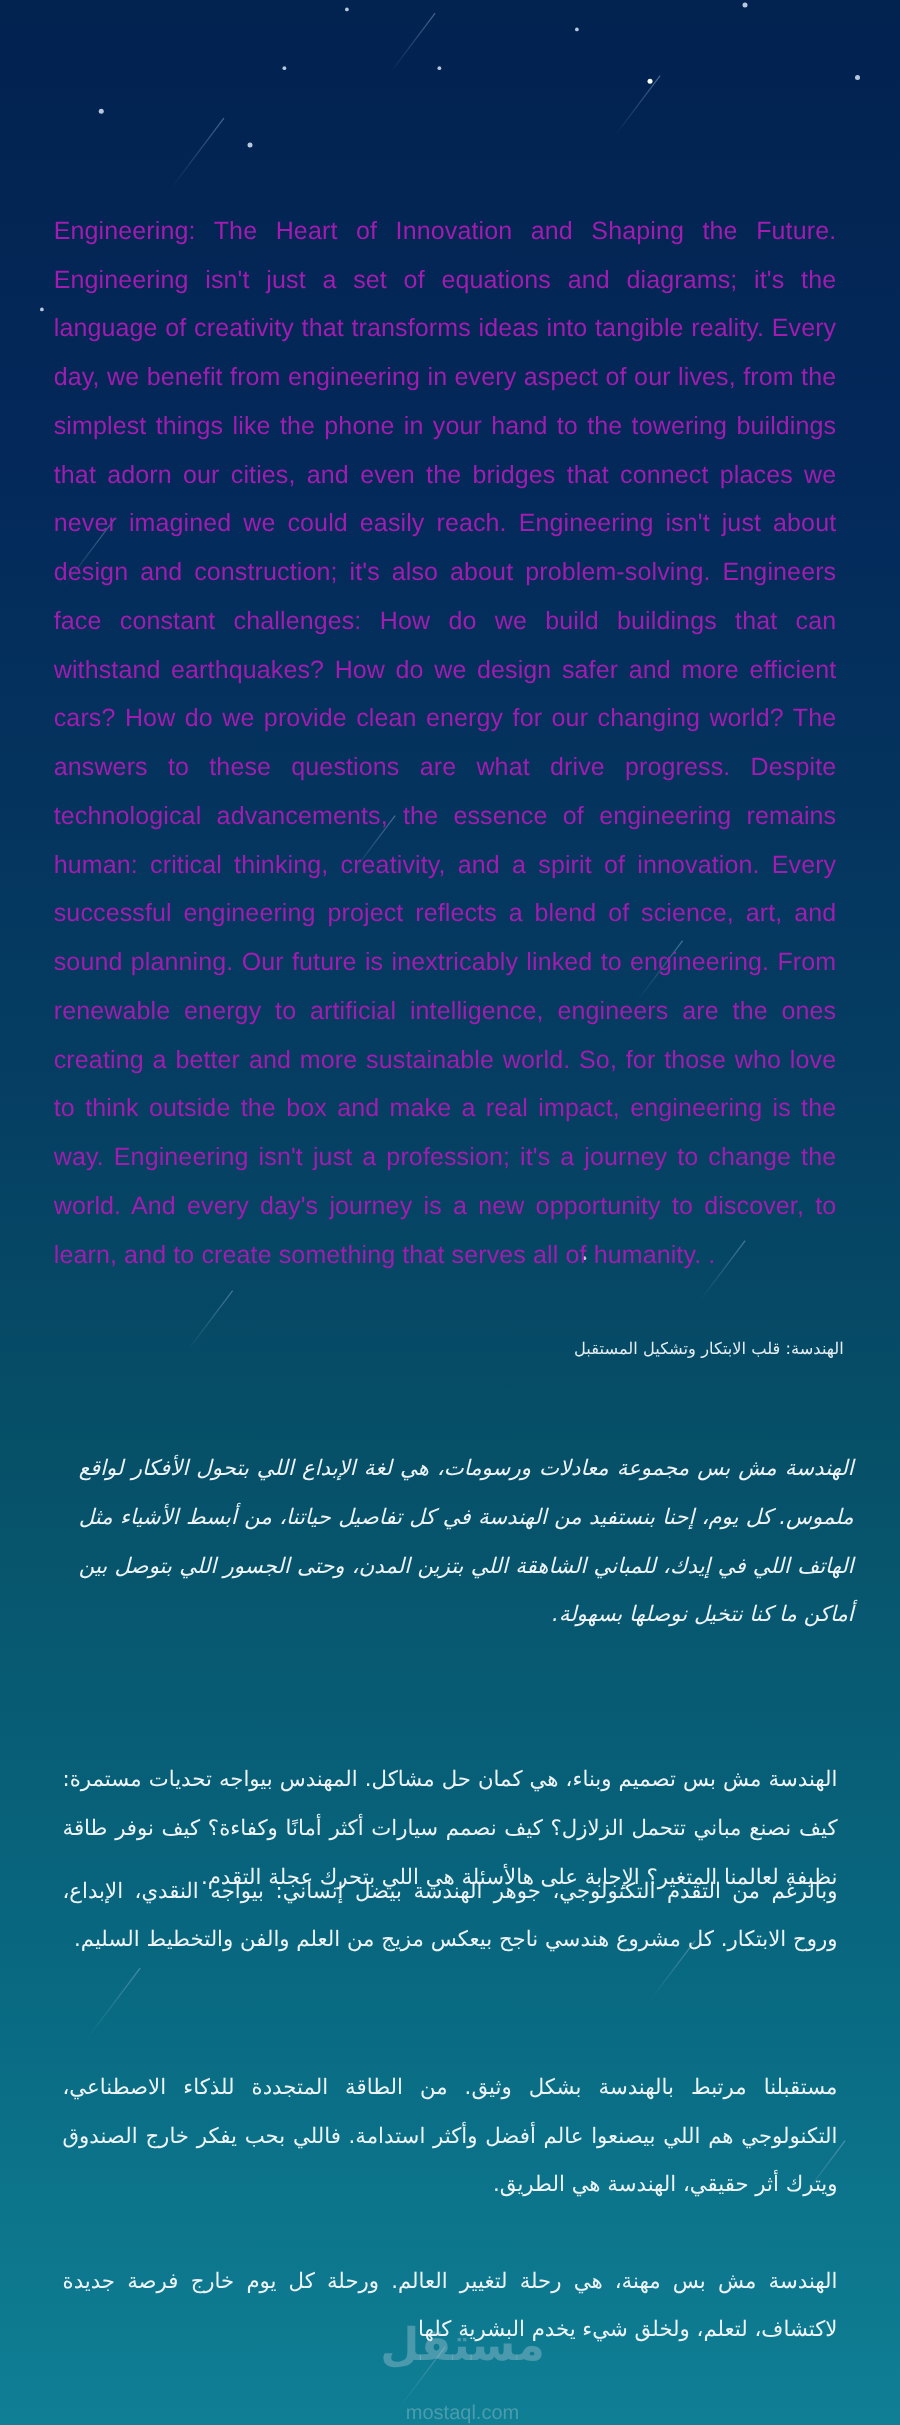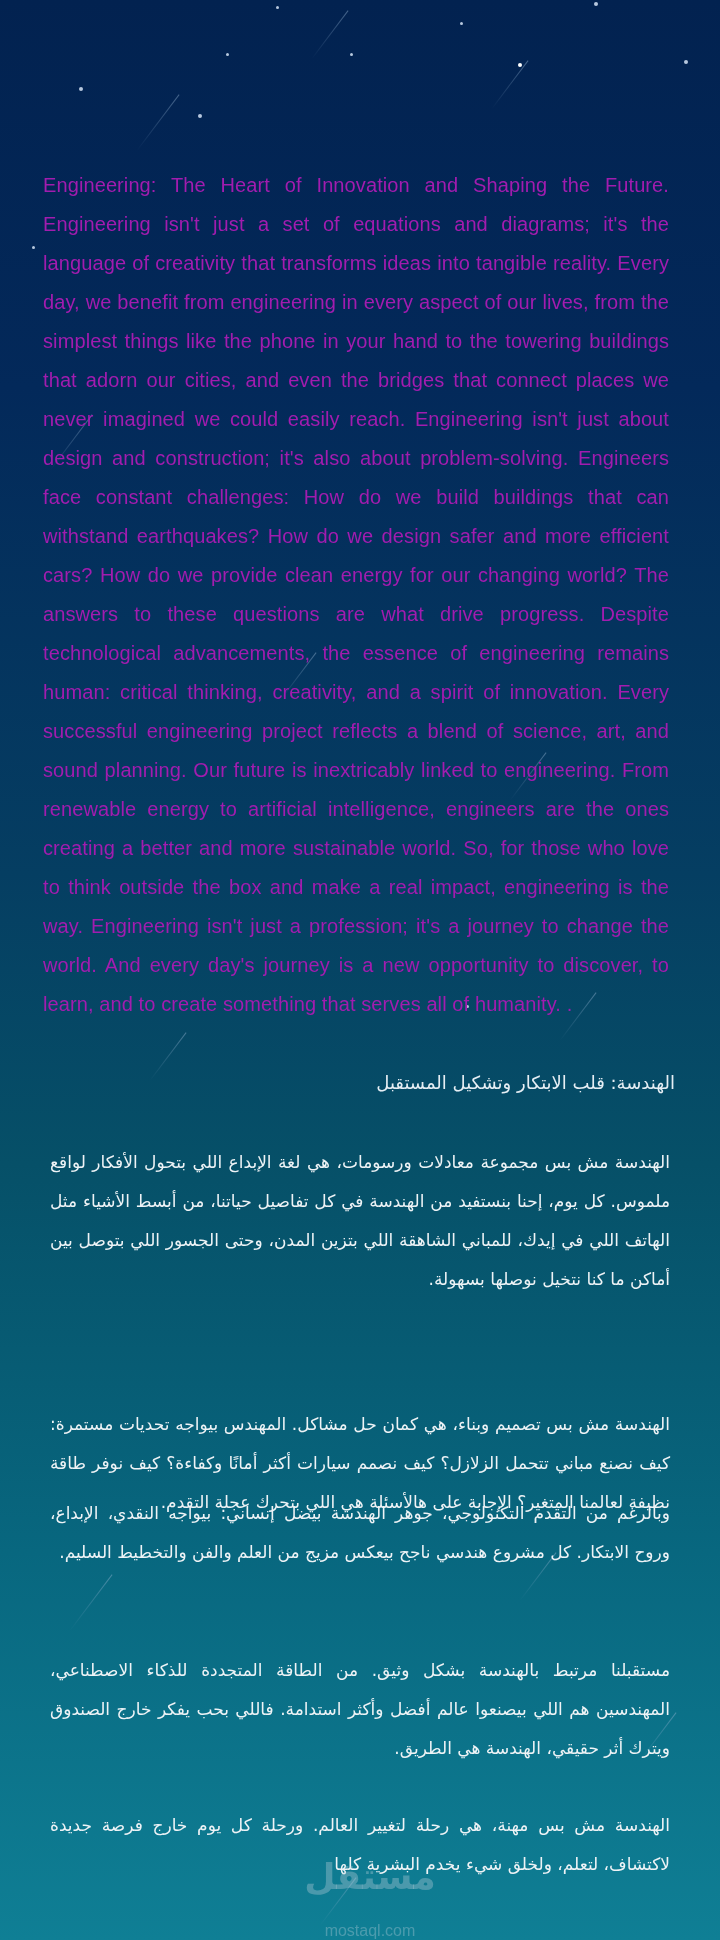--- a/index.html
+++ b/index.html
@@ -31,21 +31,21 @@
     line-height: 39px;
     text-align: justify;
     color: #a21caf;
     letter-spacing: 0.1px;
   }
   .ar-title {
     position: absolute;
     right: 45px;
     top: 1072px;
     font-family: "DejaVu Sans", sans-serif;
-    font-size: 18px;
+    font-size: 13px;
     direction: rtl;
     color: #e6eef4;
   }
   .ar-para {
     position: absolute;
     left: 50px;
     width: 620px;
     direction: rtl;
     text-align: justify;
     font-family: "DejaVu Sans", sans-serif;
@@ -104,23 +104,23 @@
   <div class="streak" style="left:520px;top:1600px;width:60px;"></div>
   <div class="streak" style="left:320px;top:1925px;width:60px;"></div>
   <div class="streak" style="left:640px;top:1760px;width:60px;"></div>
 </div>
 
 <main class="content">
   <p class="en-block">Engineering: The Heart of Innovation and Shaping the Future. Engineering isn't just a set of equations and diagrams; it's the language of creativity that transforms ideas into tangible reality. Every day, we benefit from engineering in every aspect of our lives, from the simplest things like the phone in your hand to the towering buildings that adorn our cities, and even the bridges that connect places we never imagined we could easily reach. Engineering isn't just about design and construction; it's also about problem-solving. Engineers face constant challenges: How do we build buildings that can withstand earthquakes? How do we design safer and more efficient cars? How do we provide clean energy for our changing world? The answers to these questions are what drive progress. Despite technological advancements, the essence of engineering remains human: critical thinking, creativity, and a spirit of innovation. Every successful engineering project reflects a blend of science, art, and sound planning. Our future is inextricably linked to engineering. From renewable energy to artificial intelligence, engineers are the ones creating a better and more sustainable world. So, for those who love to think outside the box and make a real impact, engineering is the way. Engineering isn't just a profession; it's a journey to change the world. And every day's journey is a new opportunity to discover, to learn, and to create something that serves all of humanity. .</p>
 
   <h2 class="ar-title" style="margin:0;font-weight:normal;">الهندسة: قلب الابتكار وتشكيل المستقبل</h2>
 
-  <p class="ar-para" style="top:1143px;margin:0;">الهندسة مش بس مجموعة معادلات ورسومات، هي لغة الإبداع اللي بتحول الأفكار لواقع ملموس. كل يوم، إحنا بنستفيد من الهندسة في كل تفاصيل حياتنا، من أبسط الأشياء مثل الهاتف اللي في إيدك، للمباني الشاهقة اللي بتزين المدن، وحتى الجسور اللي بتوصل بين أماكن ما كنا نتخيل نوصلها بسهولة.</p>
+  <p class="ar-para" style="top:1143px;margin:13px;font-style:italic;">الهندسة مش بس مجموعة معادلات ورسومات، هي لغة الإبداع اللي بتحول الأفكار لواقع ملموس. كل يوم، إحنا بنستفيد من الهندسة في كل تفاصيل حياتنا، من أبسط الأشياء مثل الهاتف اللي في إيدك، للمباني الشاهقة اللي بتزين المدن، وحتى الجسور اللي بتوصل بين أماكن ما كنا نتخيل نوصلها بسهولة.</p>
   <p class="ar-para" style="top:1405px;margin:0;">الهندسة مش بس تصميم وبناء، هي كمان حل مشاكل. المهندس بيواجه تحديات مستمرة: كيف نصنع مباني تتحمل الزلازل؟ كيف نصمم سيارات أكثر أمانًا وكفاءة؟ كيف نوفر طاقة نظيفة لعالمنا المتغير؟ الإجابة على هالأسئلة هي اللي بتحرك عجلة التقدم.</p>
   <p class="ar-para" style="top:1494px;margin:0;">وبالرغم من التقدم التكنولوجي، جوهر الهندسة بيضل إنساني: بيواجه النقدي، الإبداع، وروح الابتكار. كل مشروع هندسي ناجح بيعكس مزيج من العلم والفن والتخطيط السليم.</p>
-  <p class="ar-para" style="top:1651px;margin:0;">مستقبلنا مرتبط بالهندسة بشكل وثيق. من الطاقة المتجددة للذكاء الاصطناعي، المهندسين هم اللي بيصنعوا عالم أفضل وأكثر استدامة. فاللي بحب يفكر خارج الصندوق ويترك أثر حقيقي، الهندسة هي الطريق.</p>
+  <p class="ar-para" style="top:1651px;margin:0;">مستقبلنا مرتبط بالهندسة بشكل وثيق. من الطاقة المتجددة للذكاء الاصطناعي، التكنولوجي هم اللي بيصنعوا عالم أفضل وأكثر استدامة. فاللي بحب يفكر خارج الصندوق ويترك أثر حقيقي، الهندسة هي الطريق.</p>
   <p class="ar-para" style="top:1806px;margin:0;">الهندسة مش بس مهنة، هي رحلة لتغيير العالم. ورحلة كل يوم خارج فرصة جديدة لاكتشاف، لتعلم، ولخلق شيء يخدم البشرية كلها</p>
 </main>
 
 <div class="watermark">
   <div class="logo">مستقل</div>
   <div class="url">mostaql.com</div>
 </div>
 
 </body></html>

